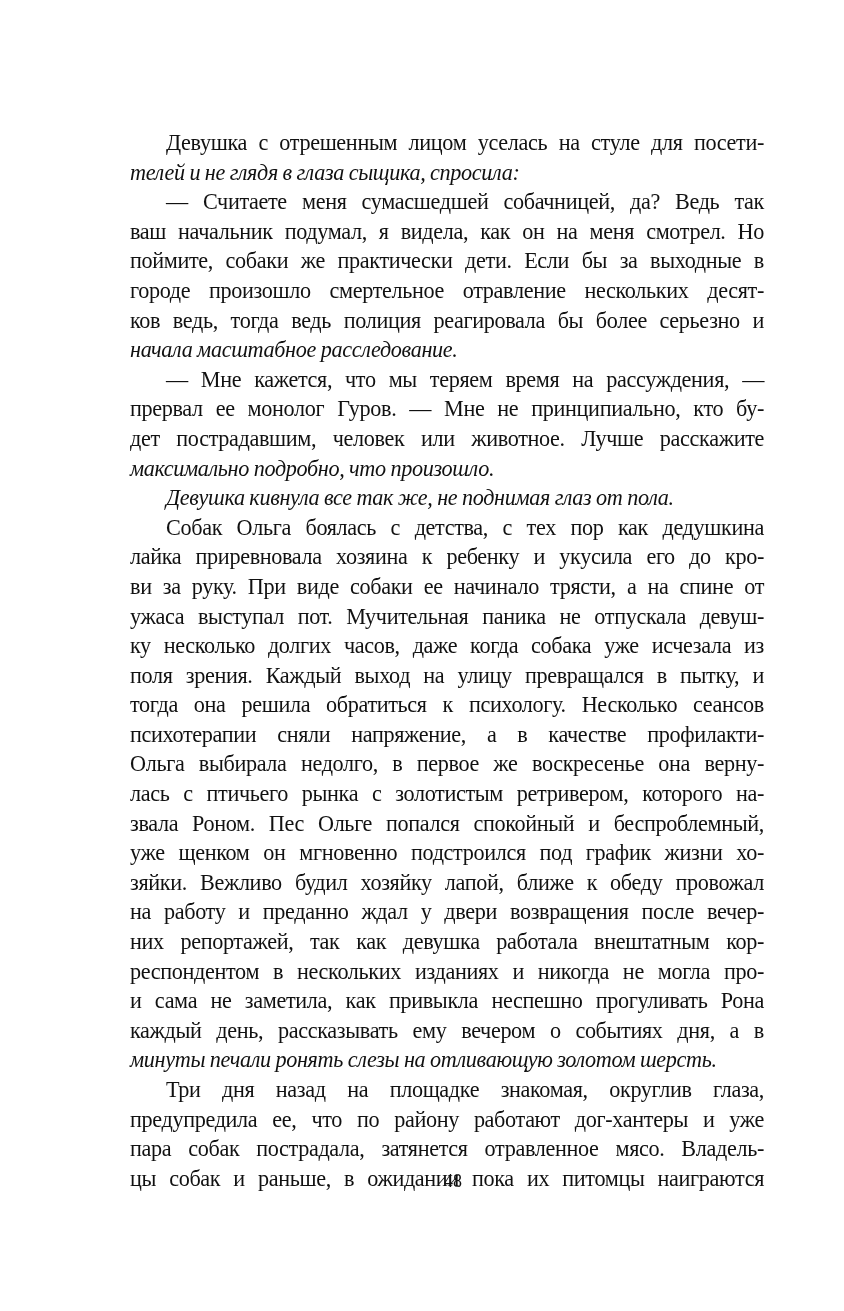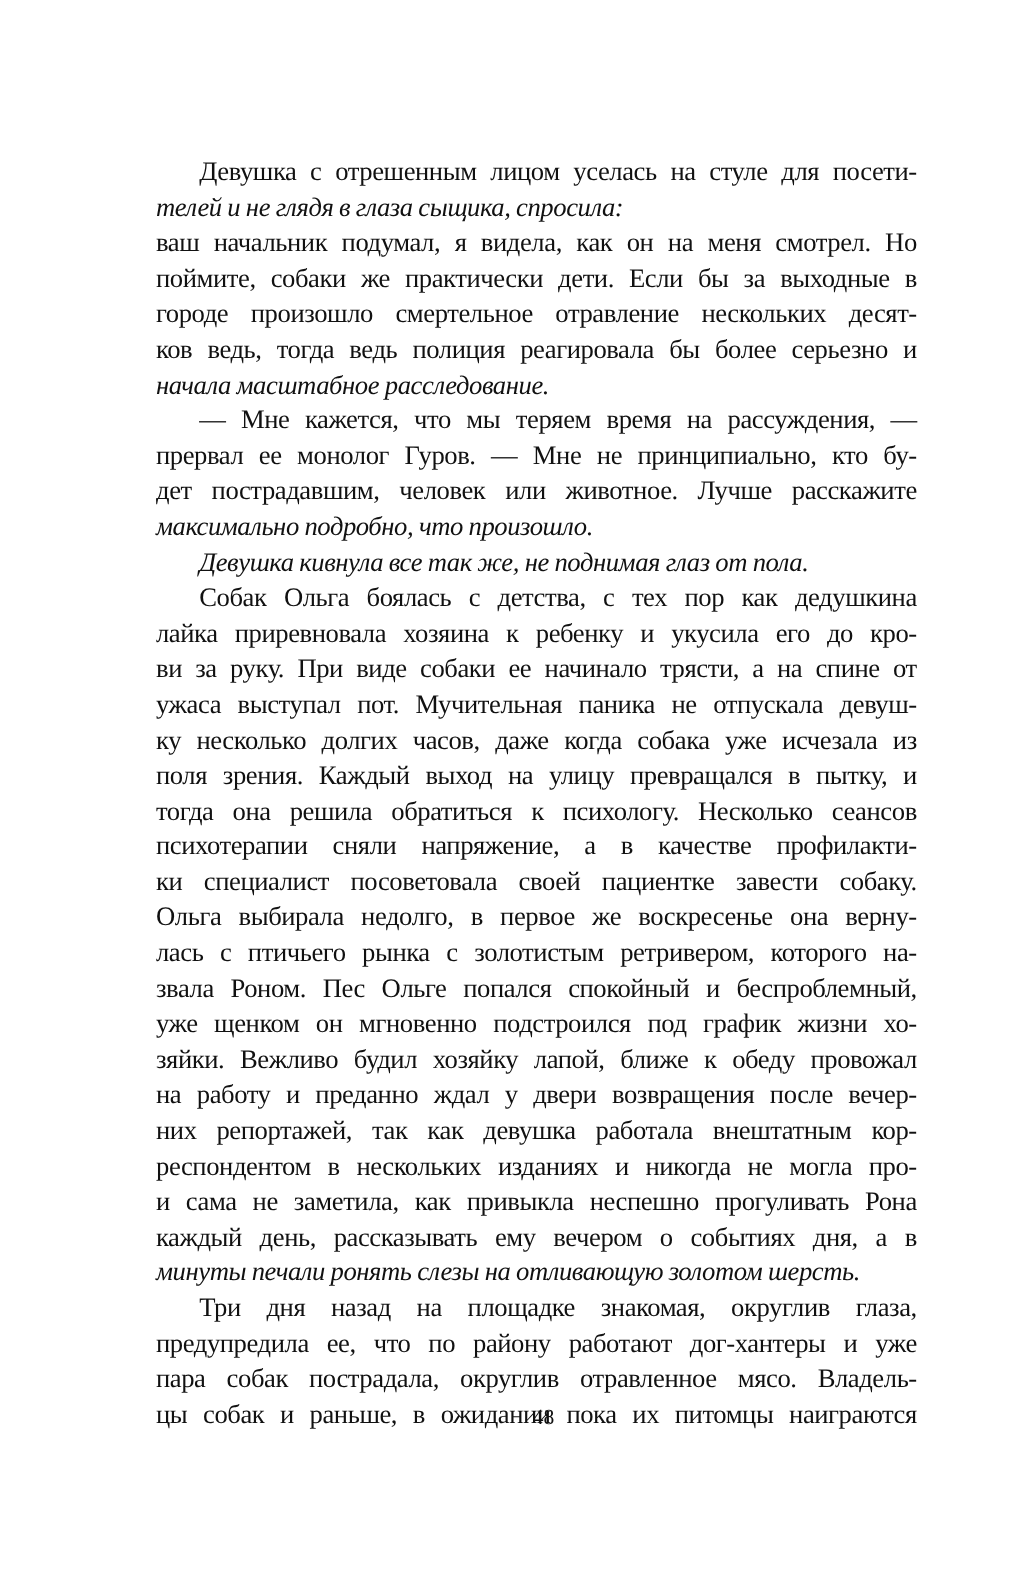--- a/index.html
+++ b/index.html
@@ -63,20 +63,21 @@
 
 <div class="page">
   <div class="text-block">
 
     <div>
       <span class="line indent">Девушка с отрешенным лицом уселась на стуле для посети-</span>
       <span class="line last">телей и не глядя в глаза сыщика, спросила:</span>
     </div>
 
     <div>
+      <span class="line indent">— Считаете меня сумасшедшей собачницей, да? Ведь так</span>
       <span class="line">ваш начальник подумал, я видела, как он на меня смотрел. Но</span>
       <span class="line">поймите, собаки же практически дети. Если бы за выходные в</span>
       <span class="line">городе произошло смертельное отравление нескольких десят-</span>
       <span class="line">ков ведь, тогда ведь полиция реагировала бы более серьезно и</span>
       <span class="line last">начала масштабное расследование.</span>
     </div>
 
     <div>
       <span class="line indent">— Мне кажется, что мы теряем время на рассуждения, —</span>
       <span class="line">прервал ее монолог Гуров. — Мне не принципиально, кто бу-</span>
@@ -90,37 +91,36 @@
 
     <div>
       <span class="line indent">Собак Ольга боялась с детства, с тех пор как дедушкина</span>
       <span class="line">лайка приревновала хозяина к ребенку и укусила его до кро-</span>
       <span class="line">ви за руку. При виде собаки ее начинало трясти, а на спине от</span>
       <span class="line">ужаса выступал пот. Мучительная паника не отпускала девуш-</span>
       <span class="line">ку несколько долгих часов, даже когда собака уже исчезала из</span>
       <span class="line">поля зрения. Каждый выход на улицу превращался в пытку, и</span>
       <span class="line">тогда она решила обратиться к психологу. Несколько сеансов</span>
       <span class="line">психотерапии сняли напряжение, а в качестве профилакти-</span>
-      <span class="line">ки специалист посоветовала своей пациентке завести собаку.</span>
       <span class="line">Ольга выбирала недолго, в первое же воскресенье она верну-</span>
       <span class="line">лась с птичьего рынка с золотистым ретривером, которого на-</span>
       <span class="line">звала Роном. Пес Ольге попался спокойный и беспроблемный,</span>
       <span class="line">уже щенком он мгновенно подстроился под график жизни хо-</span>
       <span class="line">зяйки. Вежливо будил хозяйку лапой, ближе к обеду провожал</span>
       <span class="line">на работу и преданно ждал у двери возвращения после вечер-</span>
       <span class="line">них репортажей, так как девушка работала внештатным кор-</span>
       <span class="line">респондентом в нескольких изданиях и никогда не могла про-</span>
       <span class="line">и сама не заметила, как привыкла неспешно прогуливать Рона</span>
       <span class="line">каждый день, рассказывать ему вечером о событиях дня, а в</span>
       <span class="line last">минуты печали ронять слезы на отливающую золотом шерсть.</span>
     </div>
 
     <div>
       <span class="line indent">Три дня назад на площадке знакомая, округлив глаза,</span>
       <span class="line">предупредила ее, что по району работают дог-хантеры и уже</span>
-      <span class="line">пара собак пострадала, округлив отравленное мясо. Владель-</span>
+      <span class="line">пара собак пострадала, затянется отравленное мясо. Владель-</span>
       <span class="line">цы собак и раньше, в ожидании пока их питомцы наиграются</span>
     </div>
 
   </div>
 
   <div class="page-number">48</div>
 </div>
 
 </body></html>

